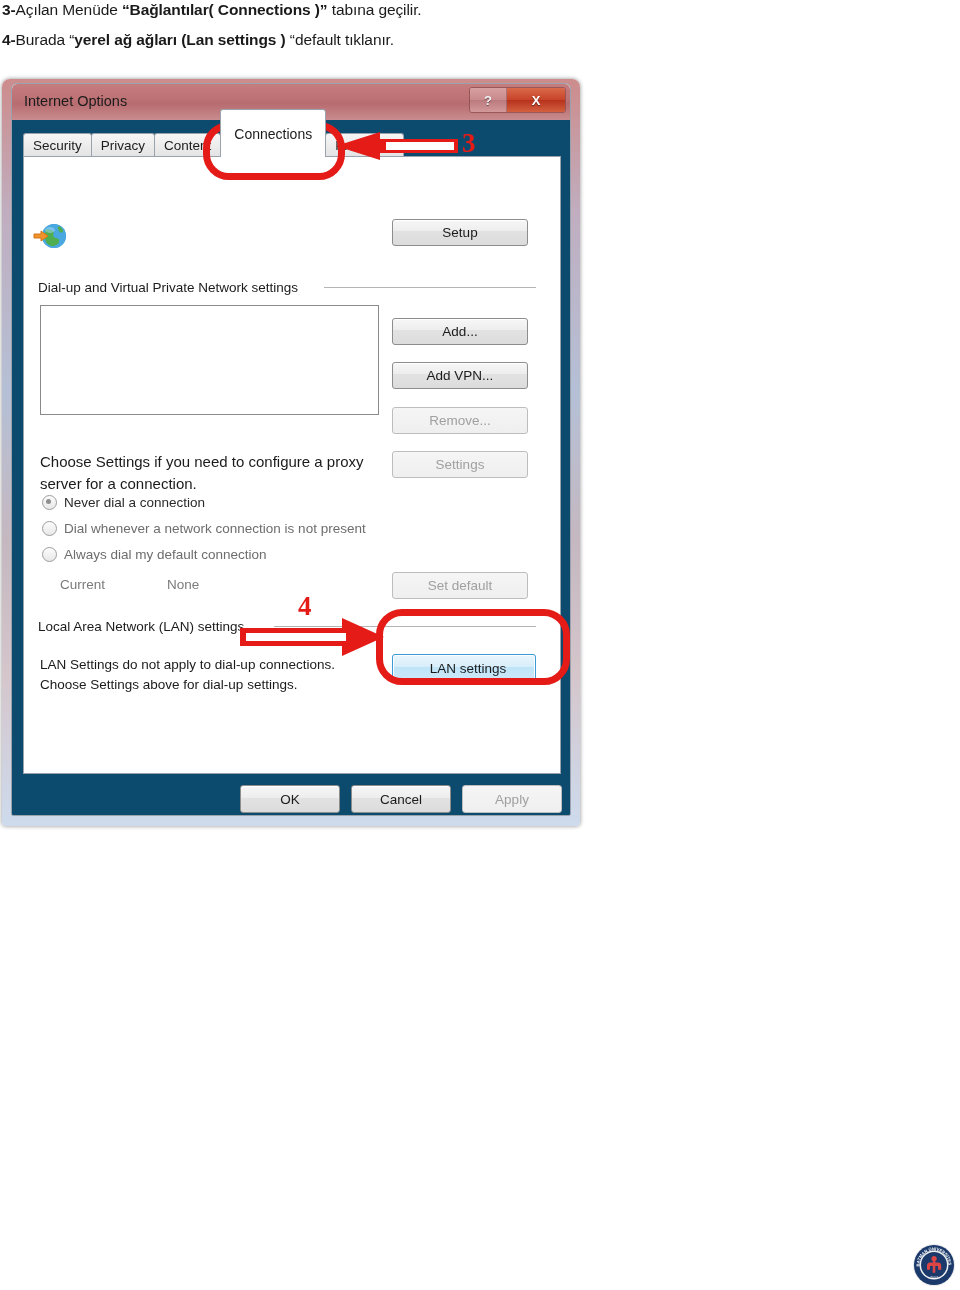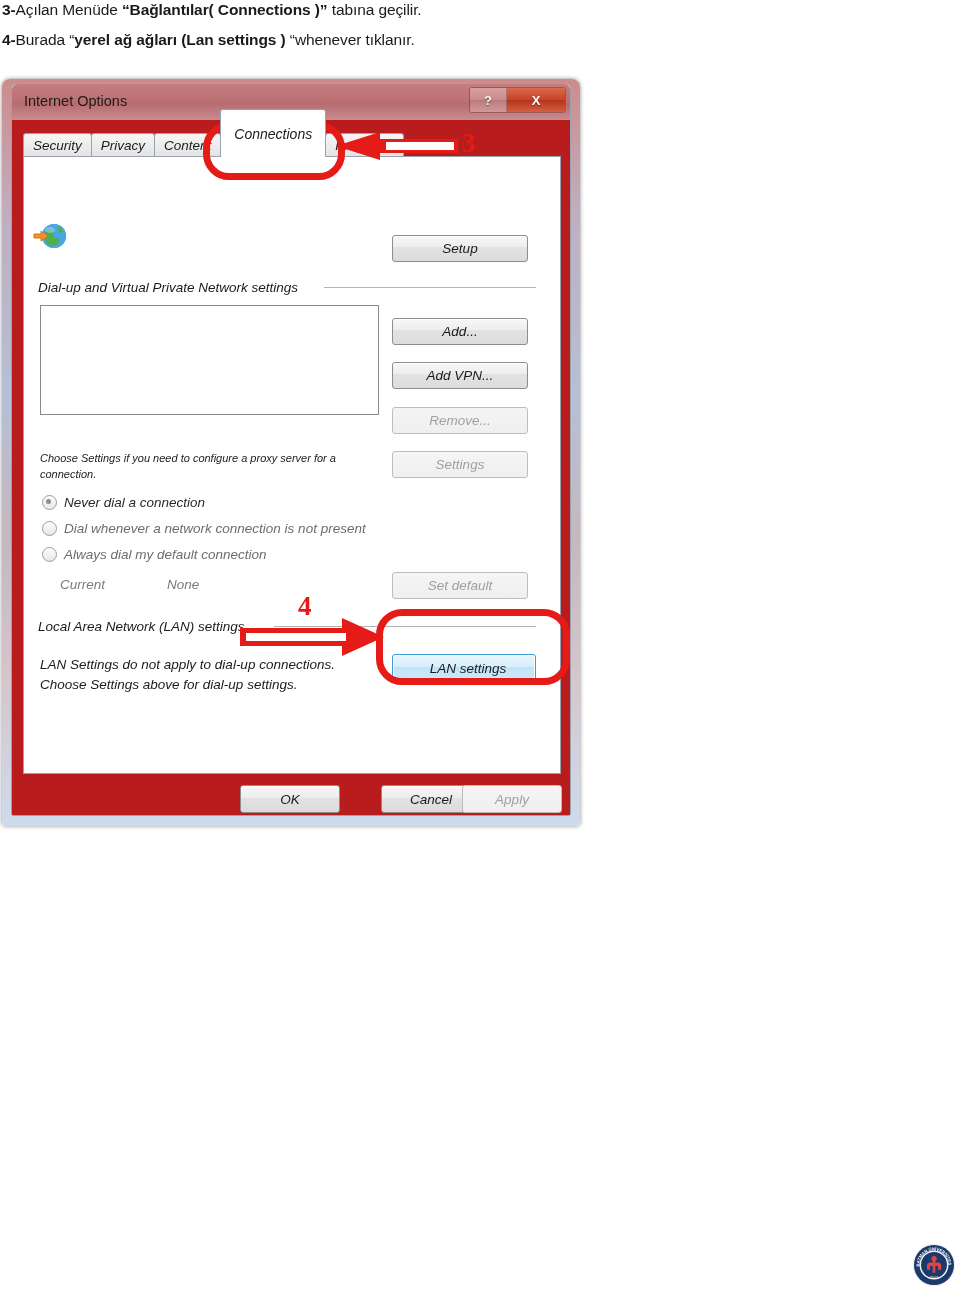--- a/index.html
+++ b/index.html
@@ -96,22 +96,21 @@
   .winbtn.help { color: #f2f2f2; border-right: 1px solid rgba(120,60,60,0.4); }
   .winbtn.close {
     width: 58px;
     background: linear-gradient(180deg, #d96a4a 0%, #c8442a 48%, #b7331d 52%, #d4603f 100%);
   }
 
   
   .client {
     position: absolute;
     left: 0; top: 36px; right: 0; bottom: 0;
-    background: #b91c1c;
-    font-style: italic;
+    background: #0c4a6e;
   }
 
   
   .tabstrip {
     position: absolute;
     left: 11px; top: 10px;
     width: 538px; height: 27px;
     display: flex;
     align-items: flex-end;
   }
@@ -173,21 +172,21 @@
     position: absolute;
     left: 16px; top: 148px;
     width: 337px; height: 108px;
     background: #ffffff;
     border: 1px solid #8a8a8a;
   }
   .proxy-text {
     position: absolute;
     left: 16px; top: 294px;
     width: 340px;
-    font-size: 11px; color: #1b1b1b;
+    font-size: 15px; color: #1b1b1b;
     line-height: 1.45;
   }
   .radio-row {
     position: absolute;
     display: flex; align-items: center;
     font-size: 13.5px;
     white-space: nowrap;
   }
   .radio-row .rd {
     width: 13px; height: 13px;
@@ -273,21 +272,21 @@
 </head>
 <body>
 
 <div id="page">
 
   <div class="instructions">
     <div class="instr-line l1">
       <span class="b">3-</span><span>Açılan Menüde </span><span class="b">“Bağlantılar( Connections )”</span><span> tabına geçilir.</span>
     </div>
     <div class="instr-line l2">
-      <span class="b">4-</span><span>Burada “</span><span class="b">yerel ağ ağları (Lan settings )</span><span> “whenever tıklanır.</span>
+      <span class="b">4-</span><span>Burada “</span><span class="b">yerel ağ ağları (Lan settings )</span><span> “default tıklanır.</span>
     </div>
   </div>
 
   <div class="win-wrap">
     <div class="win-frame"></div>
     <div class="win-inner">
 
       <div class="titlebar">
         <div class="title-text">Internet Options</div>
         <div class="winbtns">
@@ -312,21 +311,21 @@
             <svg width="34" height="30" viewBox="0 0 34 30">
               <circle cx="21" cy="15" r="12" fill="#3a9bd9"></circle>
               <path d="M21 3a12 12 0 0 1 0 24 12 12 0 0 1 0-24z" fill="#4aa8e0"></path>
               <path d="M13 8c3 1 5 0 7 2s-1 4 1 6 4 0 5 3-2 5-5 6c-4 1-9-3-9-8 0-4 0-8 1-9z" fill="#4fae4f"></path>
               <path d="M26 5c2 1 4 3 4 5s-3 2-4 0-2-4 0-5z" fill="#4fae4f"></path>
               <ellipse cx="17" cy="9" rx="5" ry="3" fill="#9fd6f2" opacity="0.55"></ellipse>
               <path d="M1 13h7v-3l7 5-7 5v-3H1z" fill="#f2922b" stroke="#d2761a" stroke-width="1"></path>
             </svg>
           </div>
 
-          <div class="btn" style="left:368px; top:78px; width:134px;">Setup</div>
+          <div class="btn" style="left:368px; top:62px; width:134px;">Setup</div>
 
           <div class="grouplabel" style="left:14px; top:123px;">Dial-up and Virtual Private Network settings</div>
           <div class="grouprule" style="left:300px; top:130px; width:212px;"></div>
 
           <div class="listbox"></div>
 
           <div class="btn" style="left:368px; top:161px; width:134px;">Add...</div>
           <div class="btn" style="left:368px; top:205px; width:134px;">Add VPN...</div>
           <div class="btn disabled" style="left:368px; top:250px; width:134px;">Remove...</div>
 
@@ -355,21 +354,21 @@
 
           <div class="lan-text">
             <div>LAN Settings do not apply to dial-up connections.</div>
             <div>Choose Settings above for dial-up settings.</div>
           </div>
           <div class="btn focused" style="left:368px; top:497px; width:134px; height:27px;">LAN settings</div>
 
         </div>
 
         <div class="btn footer-btn" style="left:228px; top:665px;">OK</div>
-        <div class="btn footer-btn" style="left:339px; top:665px;margin-left:30px;">Cancel</div>
+        <div class="btn footer-btn" style="left:339px; top:665px;">Cancel</div>
         <div class="btn footer-btn disabled" style="left:450px; top:665px;">Apply</div>
 
       </div>
     </div>
   </div>
 
   <div class="anno anno-ring" style="left:203px; top:122px; width:128px; height:44px;"></div>
 
   <div class="anno" style="left:328px; top:131px; width:130px; height:30px;">
     <svg width="130" height="30" viewBox="0 0 130 30">

